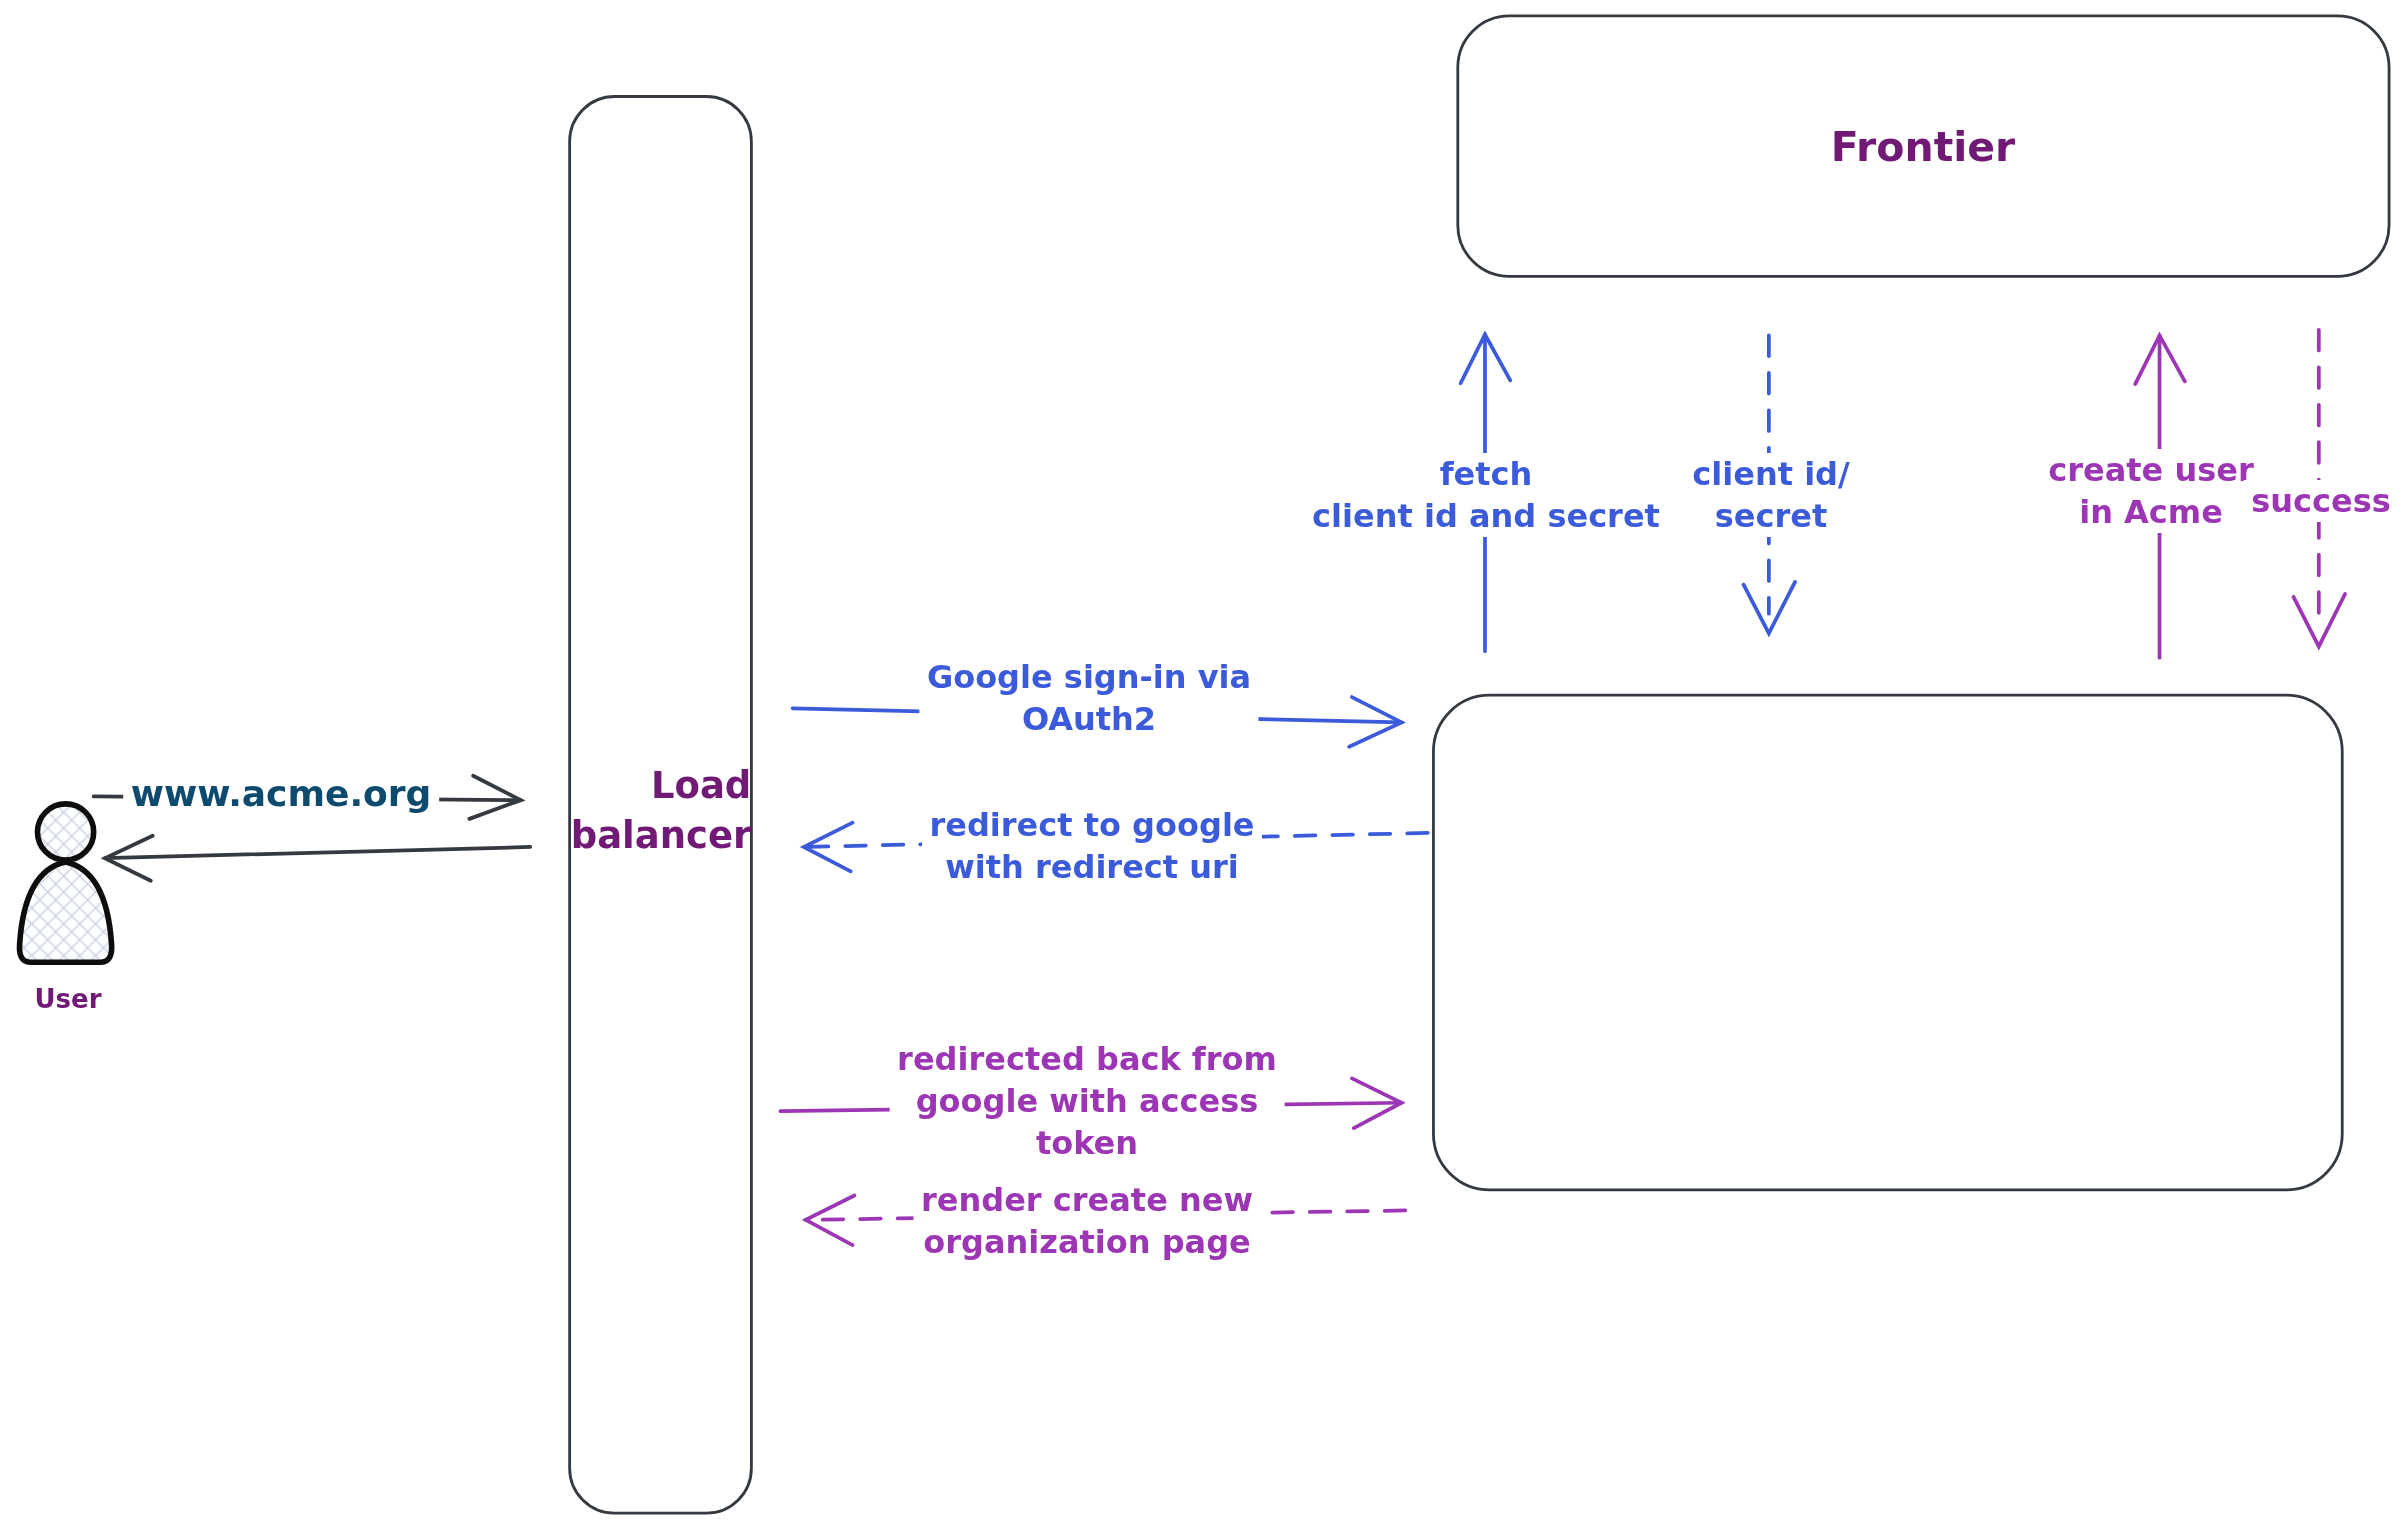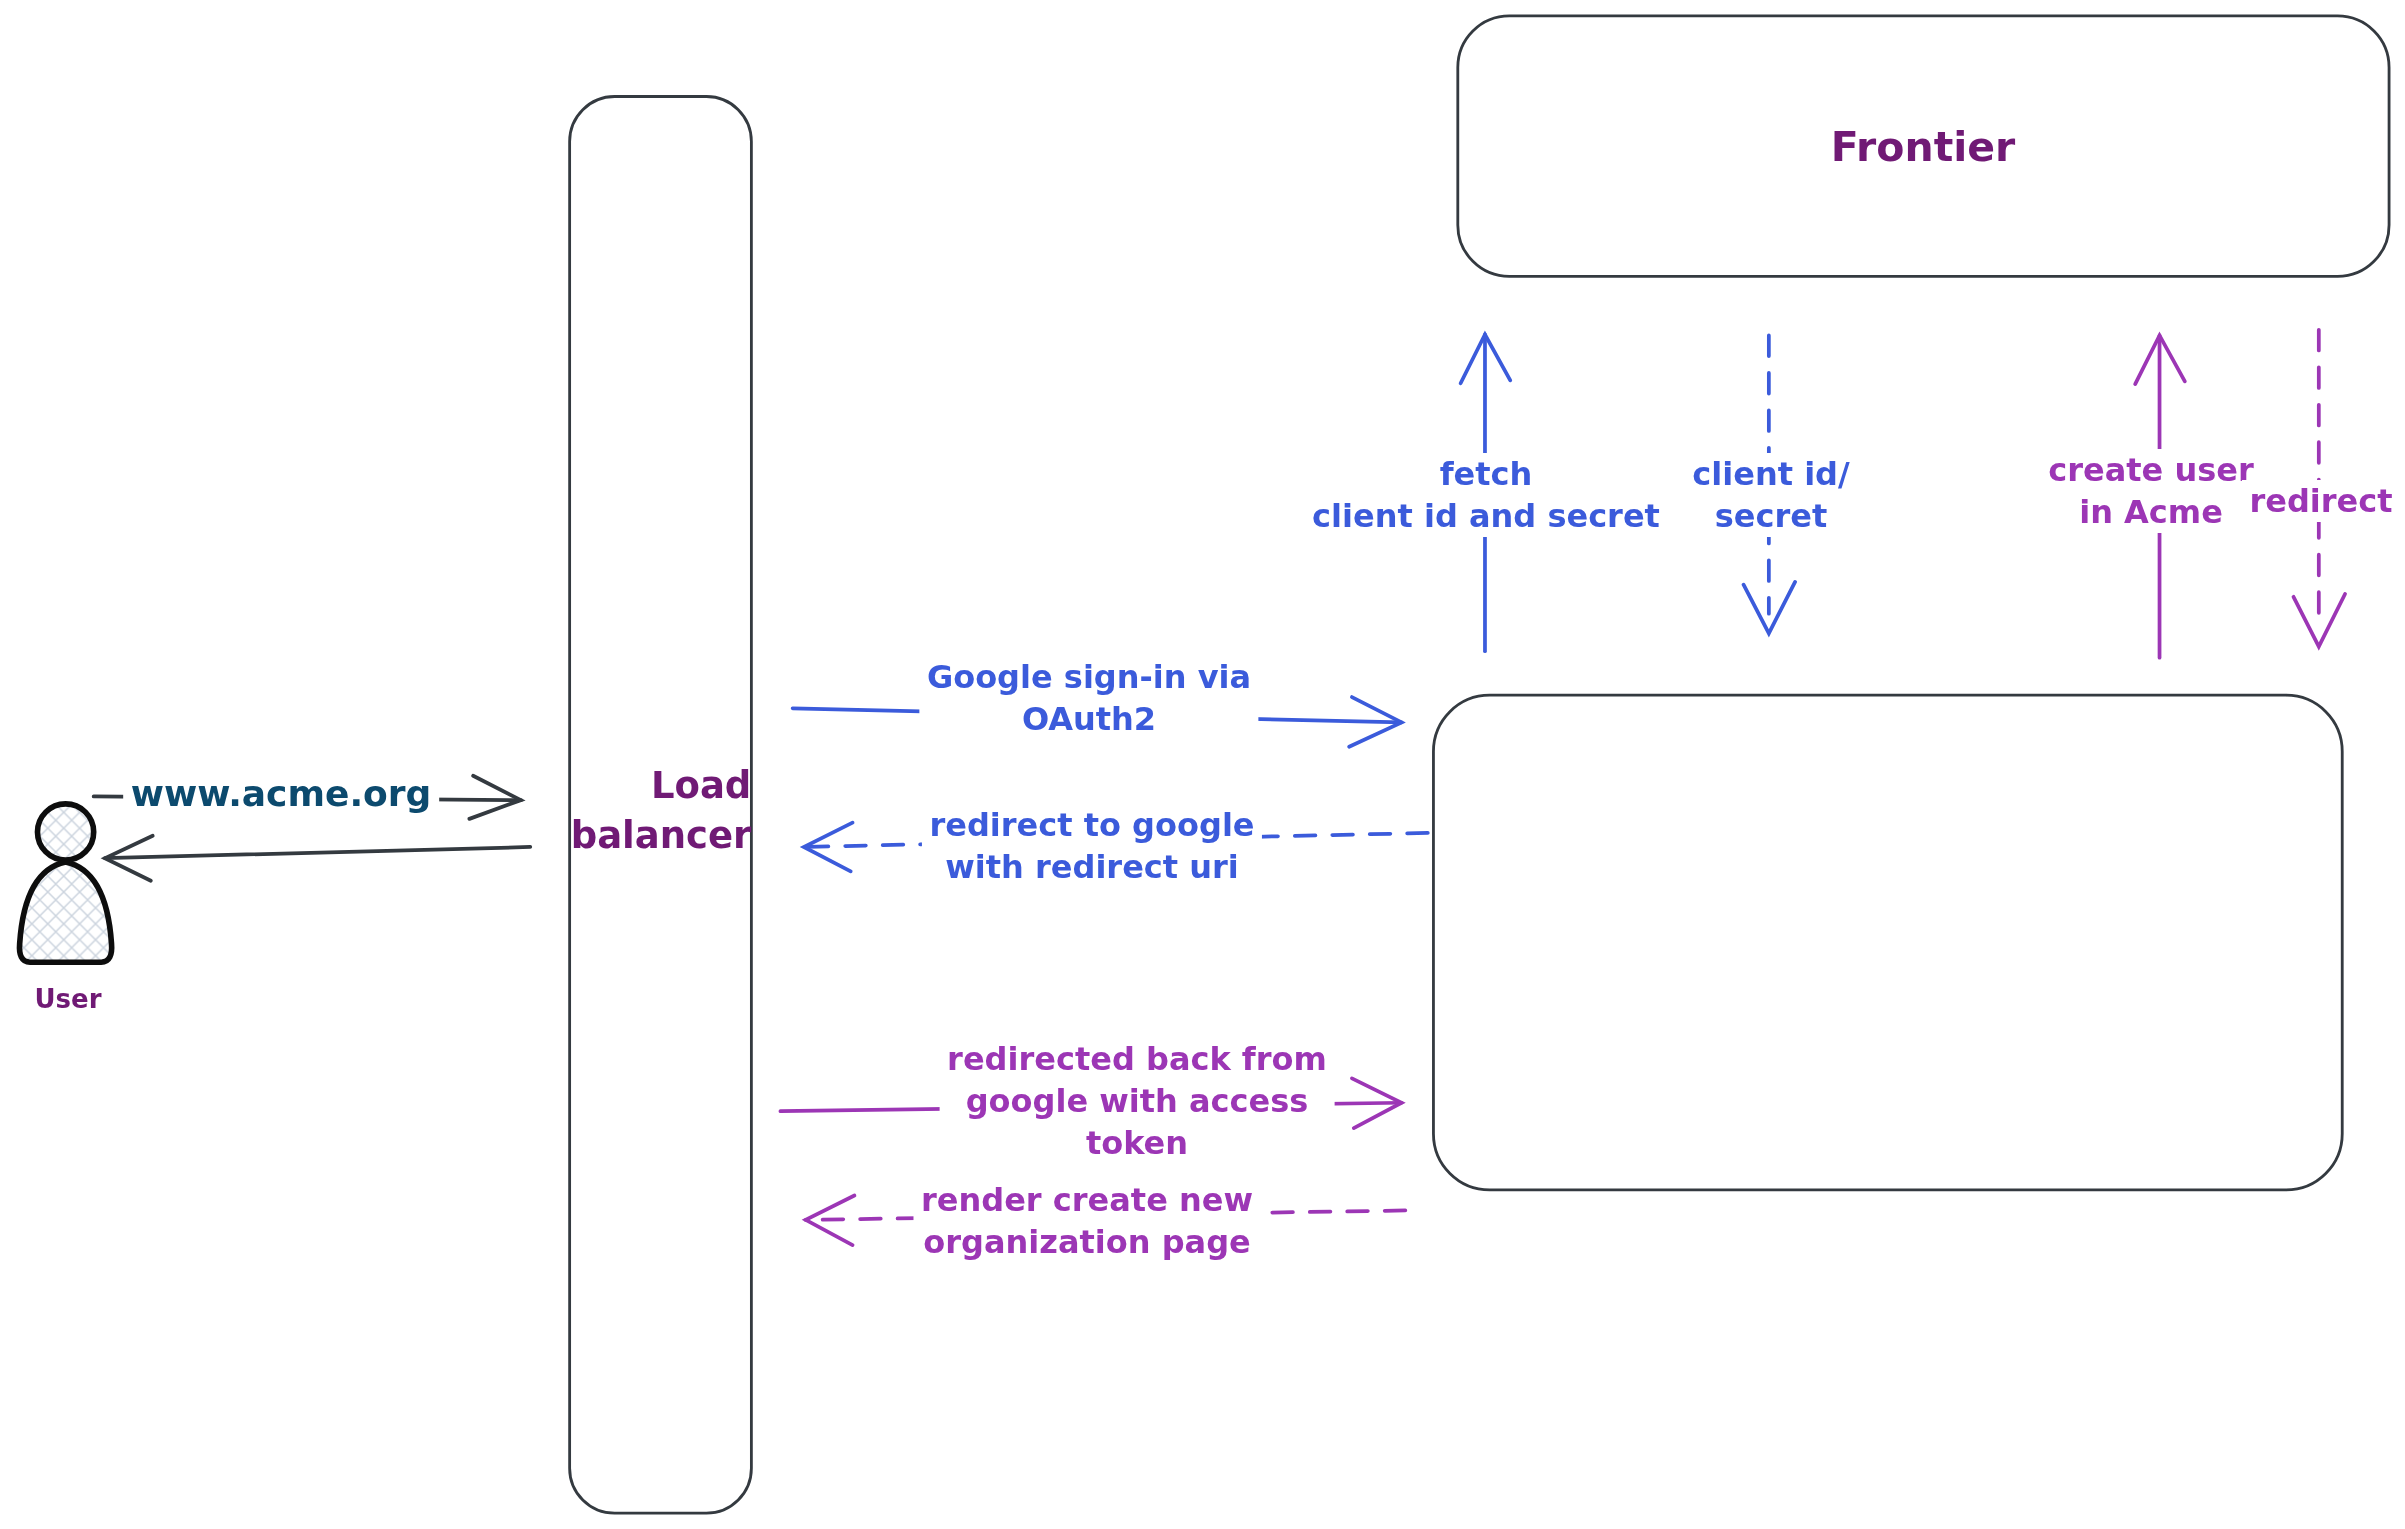--- a/index.html
+++ b/index.html
@@ -151,24 +151,24 @@
     <span>client id/</span>
     <span>secret</span>
   </div>
 
   <div class="lbl purple" style="left:2151px; top:449px;">
     <span>create user</span>
     <span>in Acme</span>
   </div>
 
   <div class="lbl purple" style="left:2321px; top:480px;">
-    <span>redirect</span>
+    <span>success</span>
   </div>
 
-  <div class="lbl purple" style="left:1137px; top:1038px;">
+  <div class="lbl purple" style="left:1087px; top:1038px;">
     <span>redirected back from</span>
     <span>google with access</span>
     <span>token</span>
   </div>
 
   <div class="lbl purple" style="left:1087px; top:1179px;">
     <span>render create new</span>
     <span>organization page</span>
   </div>
 

